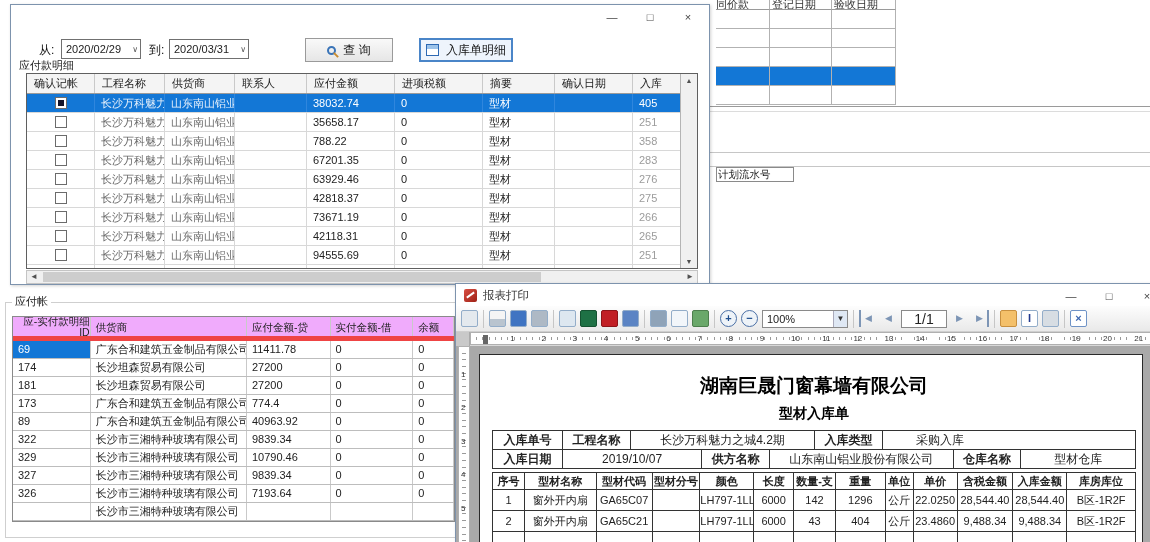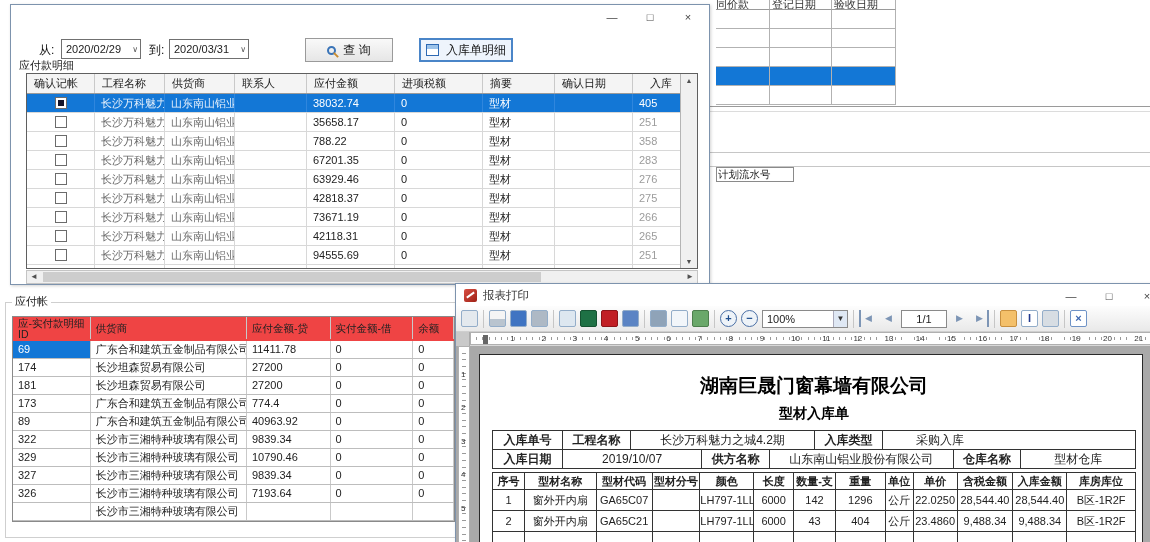--- a/index.html
+++ b/index.html
@@ -46,21 +46,21 @@
   .sarr{position:absolute;left:0;right:0;text-align:center;font-size:7px;color:#505050;}
   .hscroll{position:absolute;left:15px;top:265px;width:672px;height:14px;background:#f0f0f0;border:1px solid #c4c4c4;}
   .hthumb{position:absolute;left:16px;top:1px;bottom:1px;width:498px;background:#cdcdcd;}
   .harr{position:absolute;top:0;bottom:0;width:14px;font-size:8px;color:#505050;text-align:center;line-height:12px;}
 
   
   #paygroup{position:absolute;left:5px;top:294px;width:452px;height:248px;}
   #paybox{position:absolute;left:0;top:8px;right:0;bottom:4px;border:1px solid #cfcfcf;background:#fff;}
   .grouplbl2{position:absolute;left:7px;top:0;font-size:11px;background:#fff;padding:0 3px;z-index:2;}
   #paygrid{position:absolute;left:7px;top:22px;width:443px;border:1px solid #8a8a8a;background:#fff;z-index:1;}
-  #pay-head{display:flex;height:24px;background:#ef4444;border-bottom:2px solid #ef4444;}
+  #pay-head{display:flex;height:24px;background:#f0abfc;border-bottom:5px solid #ef4444;text-align:right;}
   .ph{font-size:10.5px;line-height:11px;padding:1px 0 0 5px;border-right:1px solid #c9c9c9;overflow:hidden;display:flex;align-items:center;}
   .prow{display:flex;height:18px;border-bottom:1px solid #bdbdbd;}
   .pc{font-size:11px;line-height:17px;padding-left:5px;border-right:1px solid #c9c9c9;white-space:nowrap;overflow:hidden;}
   .idsel{background:#1377d6;color:#fff;}
 
   
   #repwin{left:455px;top:283px;width:700px;height:262px;}
   #rtoolbar{position:absolute;left:0;top:22px;right:0;height:26px;background:linear-gradient(#fdfdfd,#e9e9e9);
             border-bottom:1px solid #cfcfcf;display:flex;align-items:center;padding-left:3px;}
   .tbi{width:17px;height:17px;margin:0 2px;border-radius:2px;background:#cfdcec;border:1px solid #93adc9;
@@ -80,21 +80,21 @@
   .i-zoom-in,.i-zoom-out{background:#eef3f8;border-radius:50%;border-color:#4a6fa5;font-weight:bold;}
   .i-first,.i-prev,.i-next,.i-last{background:none;border:none;color:#7d95b5;font-size:9px;line-height:17px;}
   .i-first{border-left:2px solid #7d95b5;border-radius:0;}
   .i-last{border-right:2px solid #7d95b5;border-radius:0;}
   .i-hand{background:#f4c06a;border-color:#c89040;}
   .i-text-select{background:#fff;color:#223a8f;font-weight:bold;}
   .i-copy{background:#d7dde3;}
   .i-close{background:#fff;border-color:#6f93c6;color:#3a66b0;font-weight:bold;}
   .tbcombo{width:86px;height:18px;border:1px solid #8a8a8a;background:#fff;font-size:11px;display:flex;align-items:center;padding-left:4px;margin:0 2px;}
   .tbcombo .carr{margin-left:auto;width:14px;height:16px;background:#dfe8f4;border-left:1px solid #aab;text-align:center;font-size:8px;line-height:16px;color:#333;}
-  .tbpage{width:46px;height:18px;border:1px solid #8a8a8a;background:#fff;font-size:11px;text-align:center;line-height:16px;margin:0 2px;}
+  .tbpage{width:46px;height:18px;border:1px solid #8a8a8a;background:#fff;font-size:14px;text-align:center;line-height:16px;margin:0 2px;}
 
   #rulerrow{position:absolute;left:0;top:48px;right:0;height:14px;background:#d9d9d9;}
   #rulstub{position:absolute;left:0;top:0;width:14px;height:14px;background:#c9c9c9;border-right:1px solid #aaa;}
   #hruler{position:absolute;left:14px;top:0;right:1px;bottom:1px;background:#fff repeating-linear-gradient(90deg,transparent 0 5.25px,#9a9a9a 5.25px 6.25px) center/100% 3px no-repeat;border:1px solid #b0b0b0;}
   .rnum{position:absolute;top:1px;font-size:8px;color:#333;}
   .rmark{position:absolute;left:12px;top:2px;width:5px;height:9px;background:#666;}
 
   #preview{position:absolute;left:0;top:62px;right:0;bottom:0;background:#a9a9a9;}
   #vruler{position:absolute;left:2px;top:0;bottom:0;width:12px;background:#fff repeating-linear-gradient(180deg,transparent 0 5.7px,#9a9a9a 5.7px 6.7px) center/4px 100% no-repeat;border:1px solid #b0b0b0;}
   .vnum{position:absolute;left:2px;font-size:8px;color:#333;}
@@ -199,21 +199,21 @@
     <div id="w1grid">
       <div id="w1-head">
           <div class="w1h" style="width: 68px;">确认记帐</div>
           <div class="w1h" style="width: 70px;">工程名称</div>
           <div class="w1h" style="width: 70px;">供货商</div>
           <div class="w1h" style="width: 72px;">联系人</div>
           <div class="w1h" style="width: 88px;">应付金额</div>
           <div class="w1h" style="width: 88px;">进项税额</div>
           <div class="w1h" style="width: 72px;">摘要</div>
           <div class="w1h" style="width: 78px;">确认日期</div>
-          <div class="w1h" style="width: 49px; margin-left: 10px;">入库</div>
+          <div class="w1h" style="width: 49px;">入库</div>
         </div>
       <div id="w1-rows">
           <div class="w1row sel">
             <div class="w1c cbcell" style="width: 68px;">
               <div class="cb on"></div>
             </div>
             <div class="w1c dim" style="width: 70px;">长沙万科魅力...</div>
             <div class="w1c dim" style="width: 70px;">山东南山铝业...</div>
             <div class="w1c" style="width: 72px;"></div>
             <div class="w1c" style="width: 88px;">38032.74</div>

